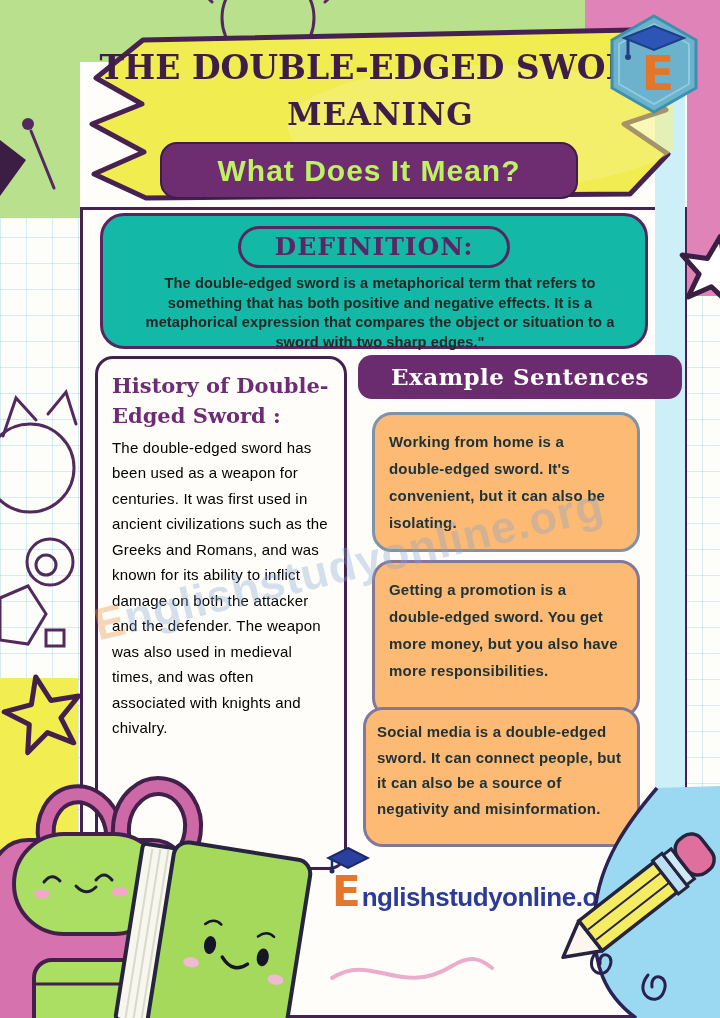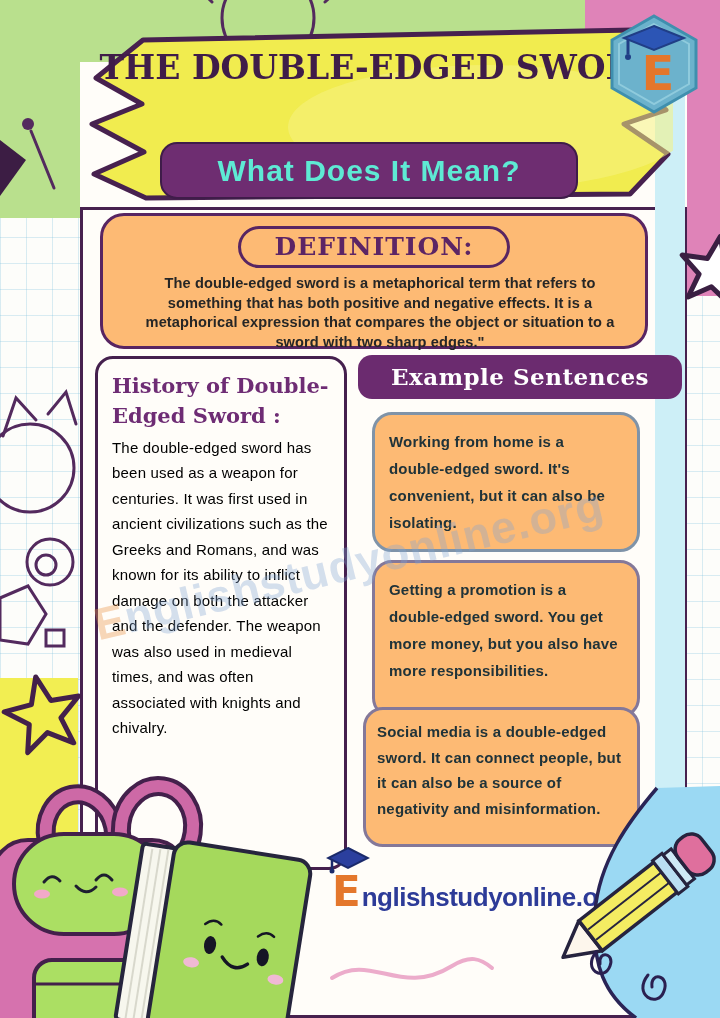--- a/index.html
+++ b/index.html
@@ -25,24 +25,24 @@
     background:#cdeff7;border-radius:10px 0 0 0;z-index:3;}
   
   #banner-wrap{position:absolute;left:88px;top:22px;width:585px;height:180px;z-index:4;}
   #banner-wrap svg{position:absolute;left:0;top:0;}
   .title-line{position:absolute;left:0;width:100%;text-align:center;
     font-family:"DejaVu Serif",serif;font-weight:bold;color:#3f1d49;white-space:nowrap;}
   #title1{top:26px;font-size:33px;letter-spacing:0px;}
   #title2{top:74px;font-size:31px;letter-spacing:1px;}
   #subtitle-pill{position:absolute;left:160px;top:142px;width:418px;height:57px;box-sizing:border-box;
     background:#6e2d71;border:2px solid #3f1c49;border-radius:17px;z-index:5;
-    color:#5eead4;font-size:30px;font-weight:bold;text-align:center;line-height:53px;letter-spacing:1px;}
+    color:#bef264;font-size:30px;font-weight:bold;text-align:center;line-height:53px;letter-spacing:1px;}
   
   #def-box{position:absolute;left:100px;top:213px;width:548px;height:136px;box-sizing:border-box;
-    background:#fdba74;border:3.5px solid #582562;border-radius:24px;z-index:4;}
+    background:#14b8a6;border:3.5px solid #582562;border-radius:24px;z-index:4;}
   #def-pill{margin:10px auto 4px auto;width:272px;height:42px;box-sizing:border-box;
     border:3.5px solid #582562;border-radius:21px;text-align:center;
     font-family:"DejaVu Serif",serif;font-weight:bold;font-size:25px;line-height:35px;
     color:#5c2565;letter-spacing:1px;}
   #def-text{padding:2px 16px 0 16px;text-align:center;font-size:14.6px;font-weight:bold;
     line-height:19.6px;color:#262626;letter-spacing:.1px;margin-left:12px;}
   
   #hist-box{position:absolute;left:95px;top:356px;width:252px;height:514px;box-sizing:border-box;
     background:#fffdf9;border:3.5px solid #45204e;border-radius:18px;z-index:4;padding:12px 14px;}
   #hist-heading{font-family:"DejaVu Serif",serif;font-weight:bold;font-size:21px;
@@ -113,20 +113,21 @@
   <div id="card"></div>
   <div id="band"></div>
   <div id="cyan-strip"></div>
 
   <div id="banner-wrap">
     <svg width="585" height="180" viewBox="0 0 585 180">
       <polygon points="55,18 545,8 582,38 538,56 578,88 536,102 580,132 542,172 58,176 6,152 56,130 4,102 54,82 8,56" fill="#f1ec4f" stroke="#47214f" stroke-width="5" stroke-linejoin="round"></polygon>
       <ellipse cx="400" cy="105" rx="200" ry="62" fill="#f6f382" opacity="0.55"></ellipse>
     </svg>
     <div class="title-line" id="title1">THE DOUBLE-EDGED SWORD</div>
+    <div class="title-line" id="title2">MEANING</div>
   </div>
 
   <div id="subtitle-pill">What Does It Mean?</div>
 
   <div id="def-box">
     <div id="def-pill">DEFINITION:</div>
     <div id="def-text">The double-edged sword is a metaphorical term that refers to something that has both positive and negative effects. It is a metaphorical expression that compares the object or situation to a sword with two sharp edges."</div>
   </div>
 
   <div id="hist-box">

